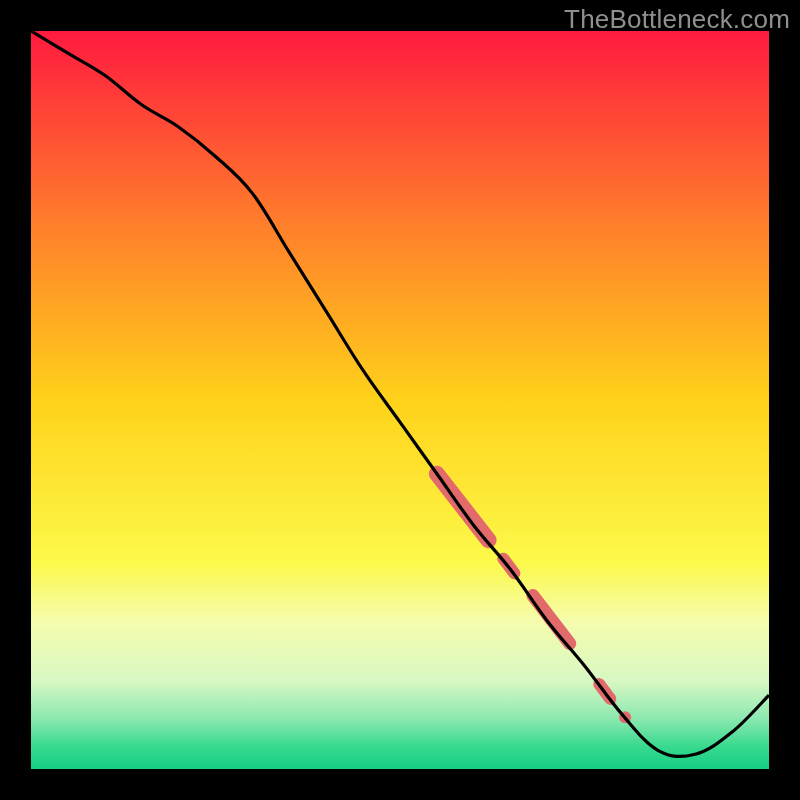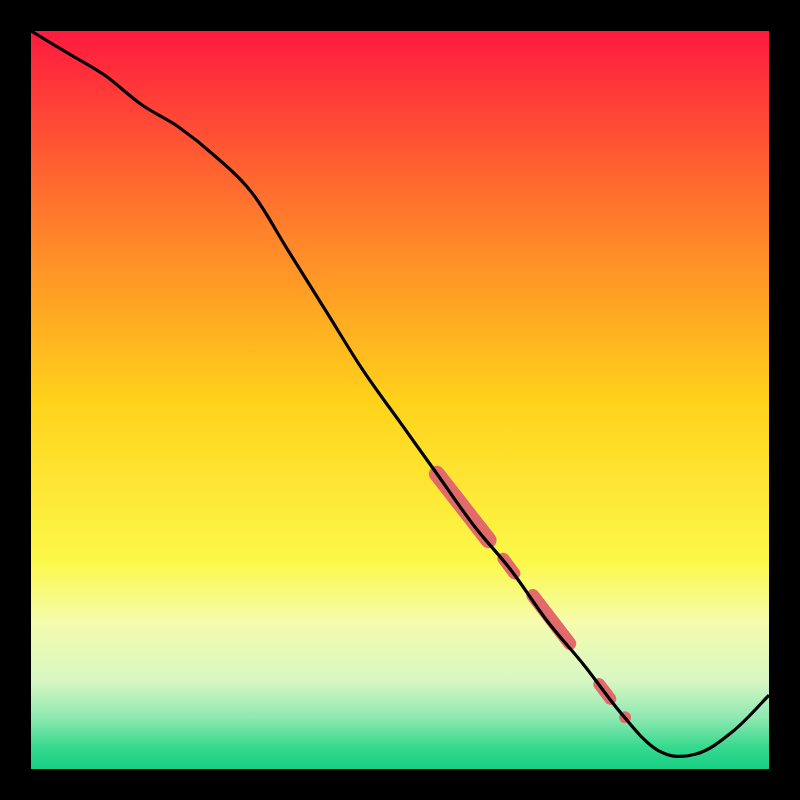--- a/index.html
+++ b/index.html
@@ -37,20 +37,21 @@
     letter-spacing: 0.2px;
     z-index: 20;
   }
   svg { display: block; }
 </style>
 </head>
 <body>
 
 <div class="frame">
 
+  <div class="watermark">TheBottleneck.com</div>
 
   <div class="plot">
     <svg id="chart-svg" width="738" height="738" viewBox="0 0 738 738" preserveAspectRatio="none">
       <defs>
         <linearGradient id="bg-grad" x1="0" y1="0" x2="0" y2="1">
             <stop offset="0%" stop-color="#ff1a3f"></stop>
             <stop offset="25%" stop-color="#ff7a2c"></stop>
             <stop offset="50%" stop-color="#ffd21a"></stop>
             <stop offset="72%" stop-color="#fcf94a"></stop>
             <stop offset="80%" stop-color="#f5fcad"></stop>

